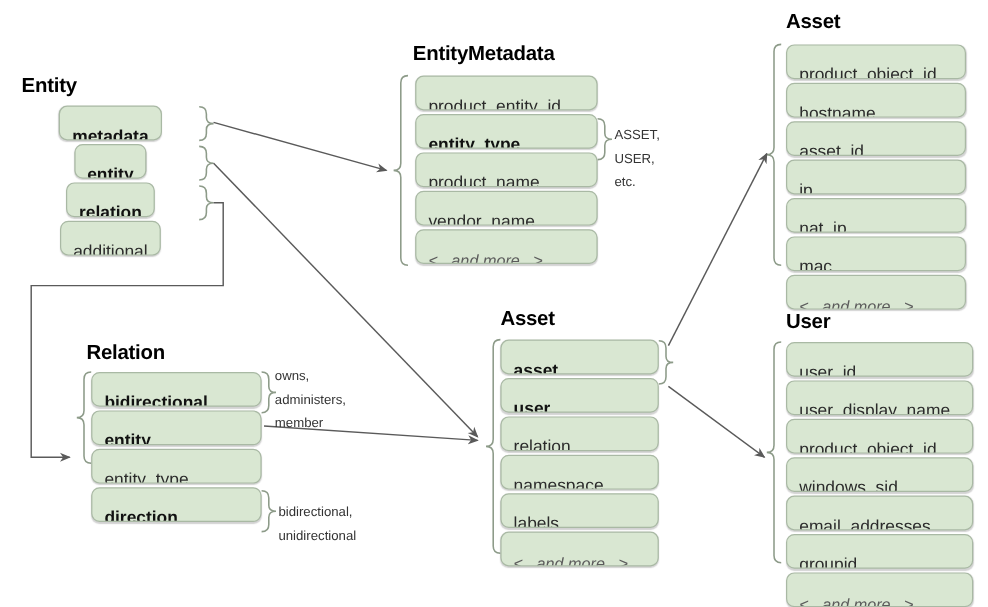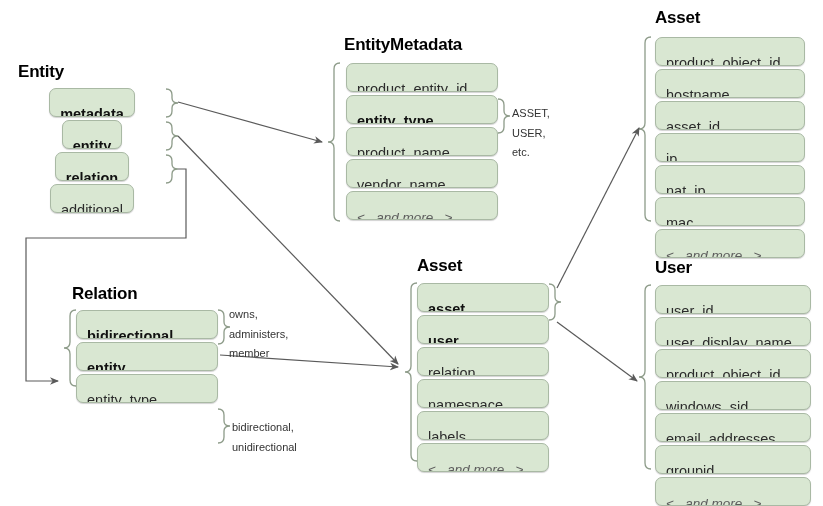--- a/index.html
+++ b/index.html
@@ -163,20 +163,21 @@
       <div class="field more">&lt; ..and more.. &gt;</div>
     </div>
   </div>
 
   <div class="group">
     <div class="group-title" style="left:72px;top:284px;">Relation</div>
     <div class="fields" style="left:76px;top:310px;width:142px;">
       <div class="field bold">bidirectional</div>
       <div class="field bold">entity</div>
       <div class="field">entity_type</div>
+      <div class="field bold">direction</div>
     </div>
     <div class="annot" style="left:229px;top:285px;margin-top:20px;">owns,
 administers,
 member</div>
     <div class="annot" style="left:232px;top:418px;">bidirectional,
 unidirectional</div>
   </div>
 
 </div>
 

